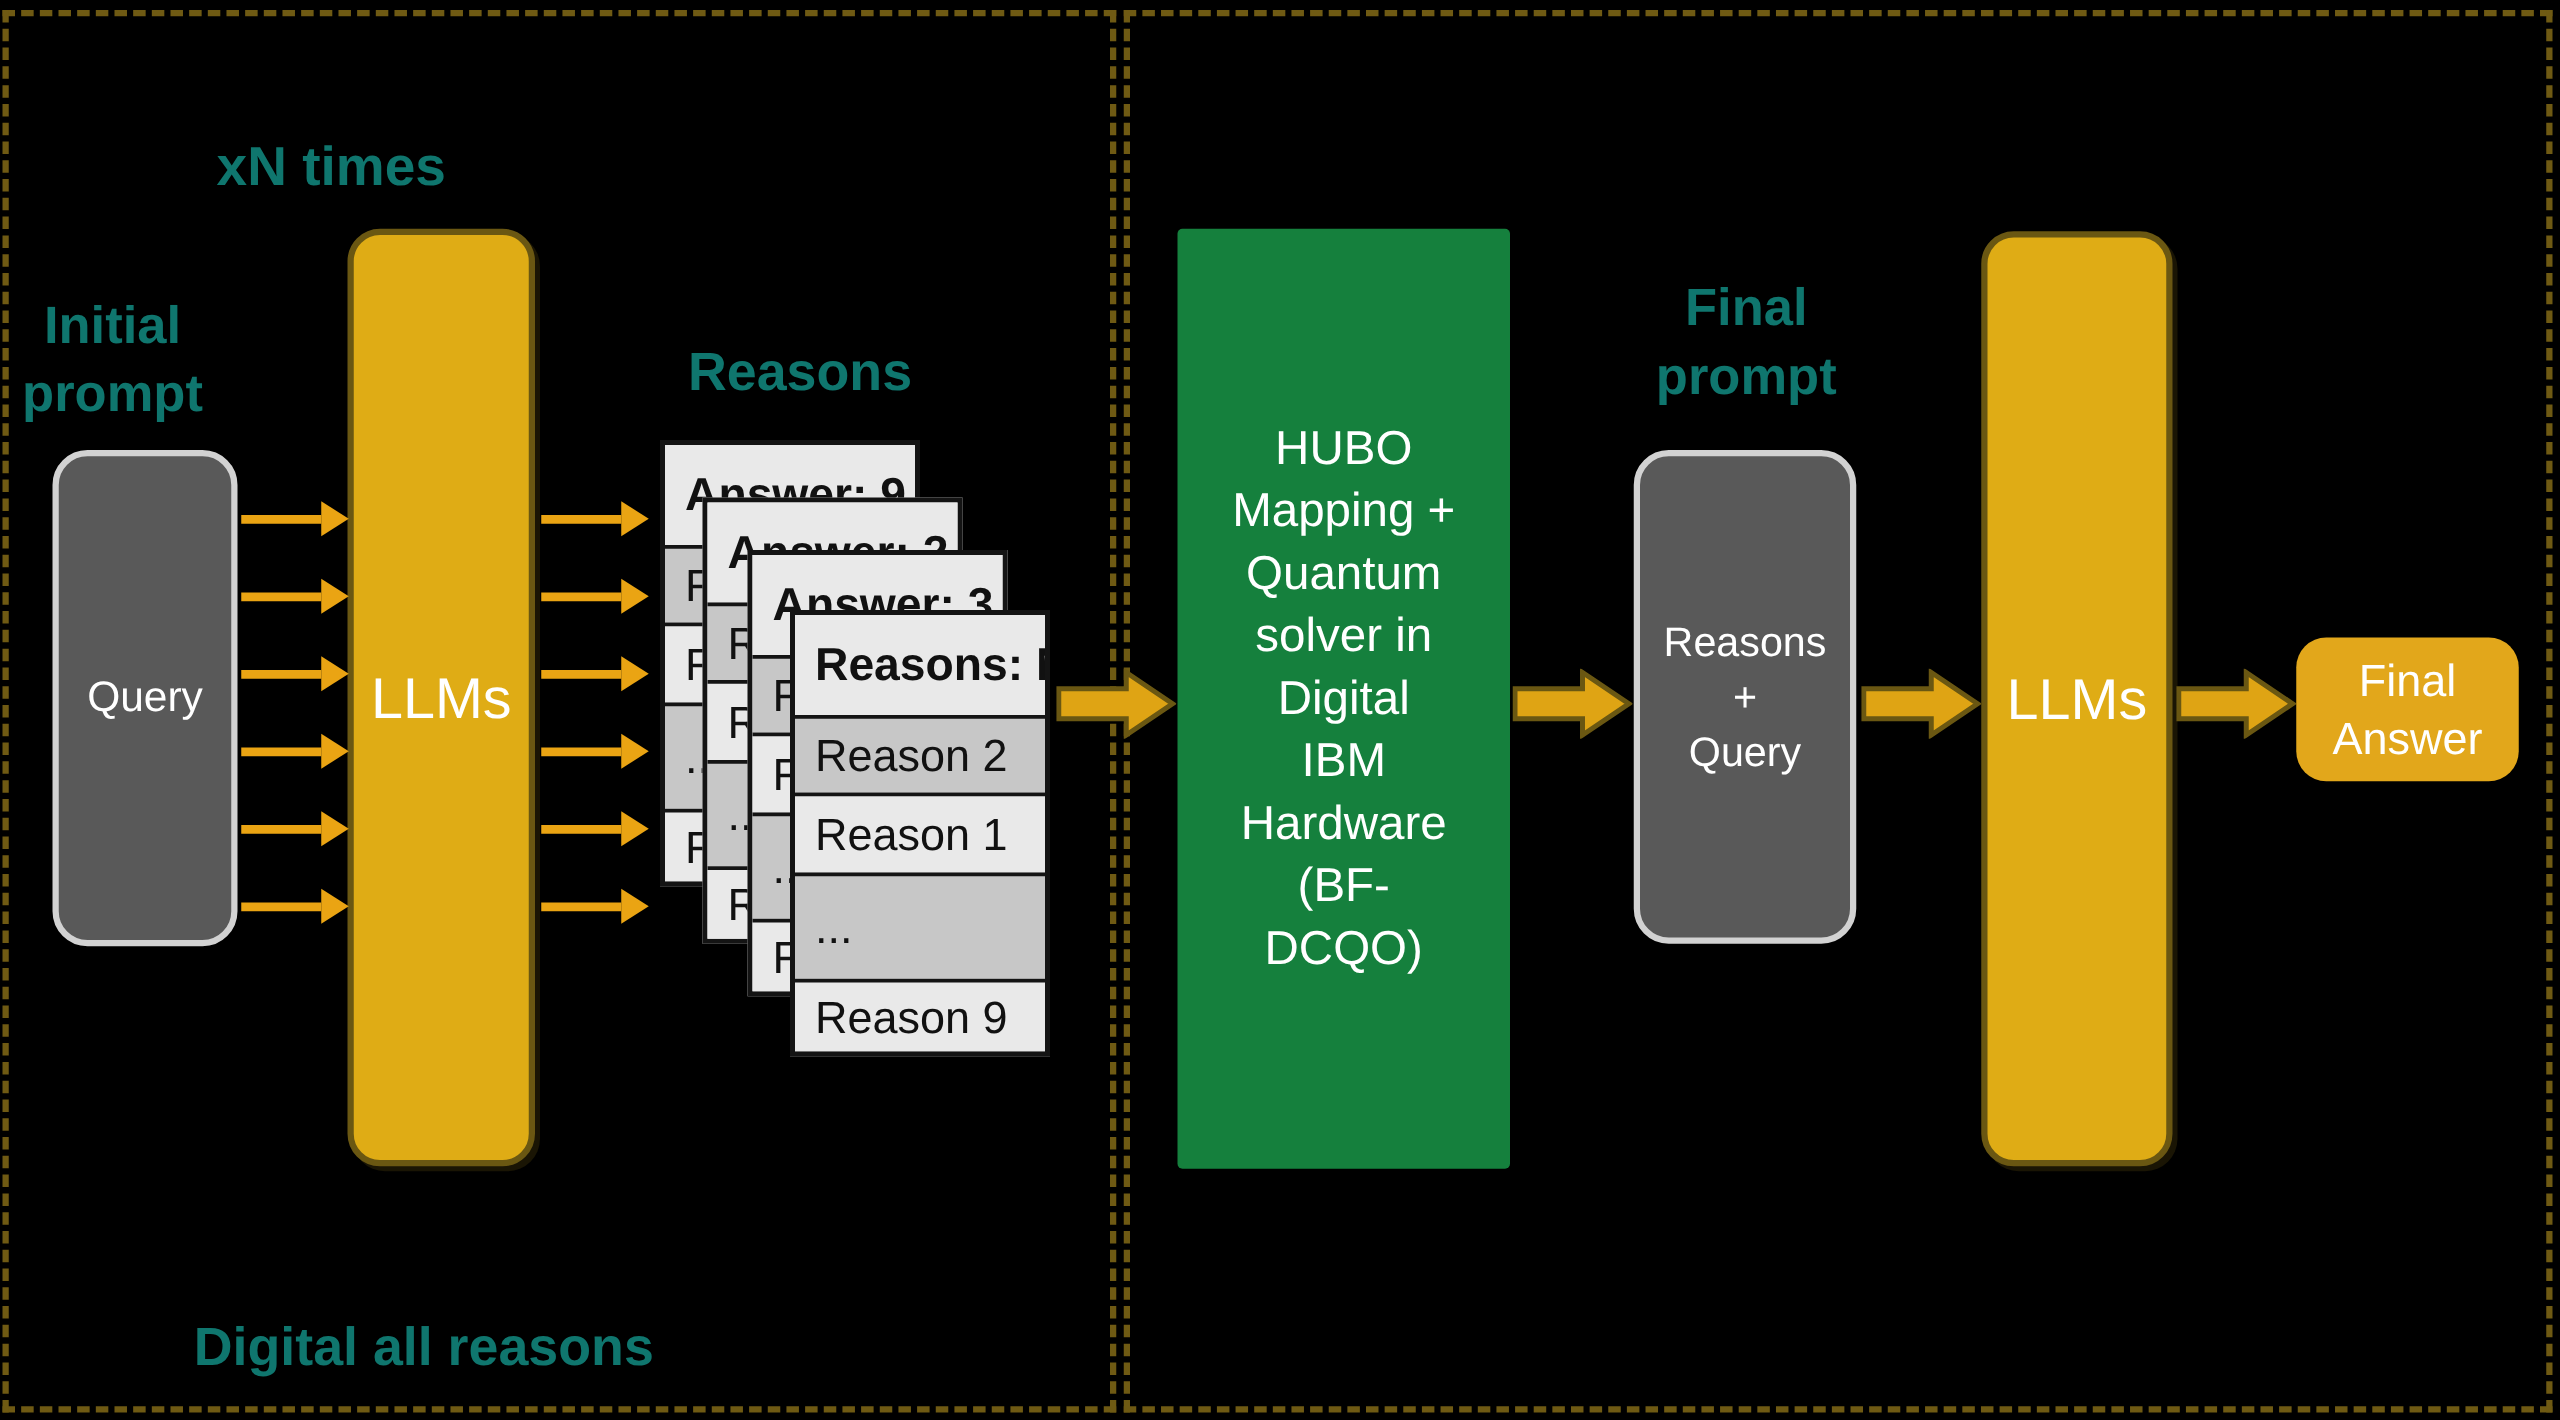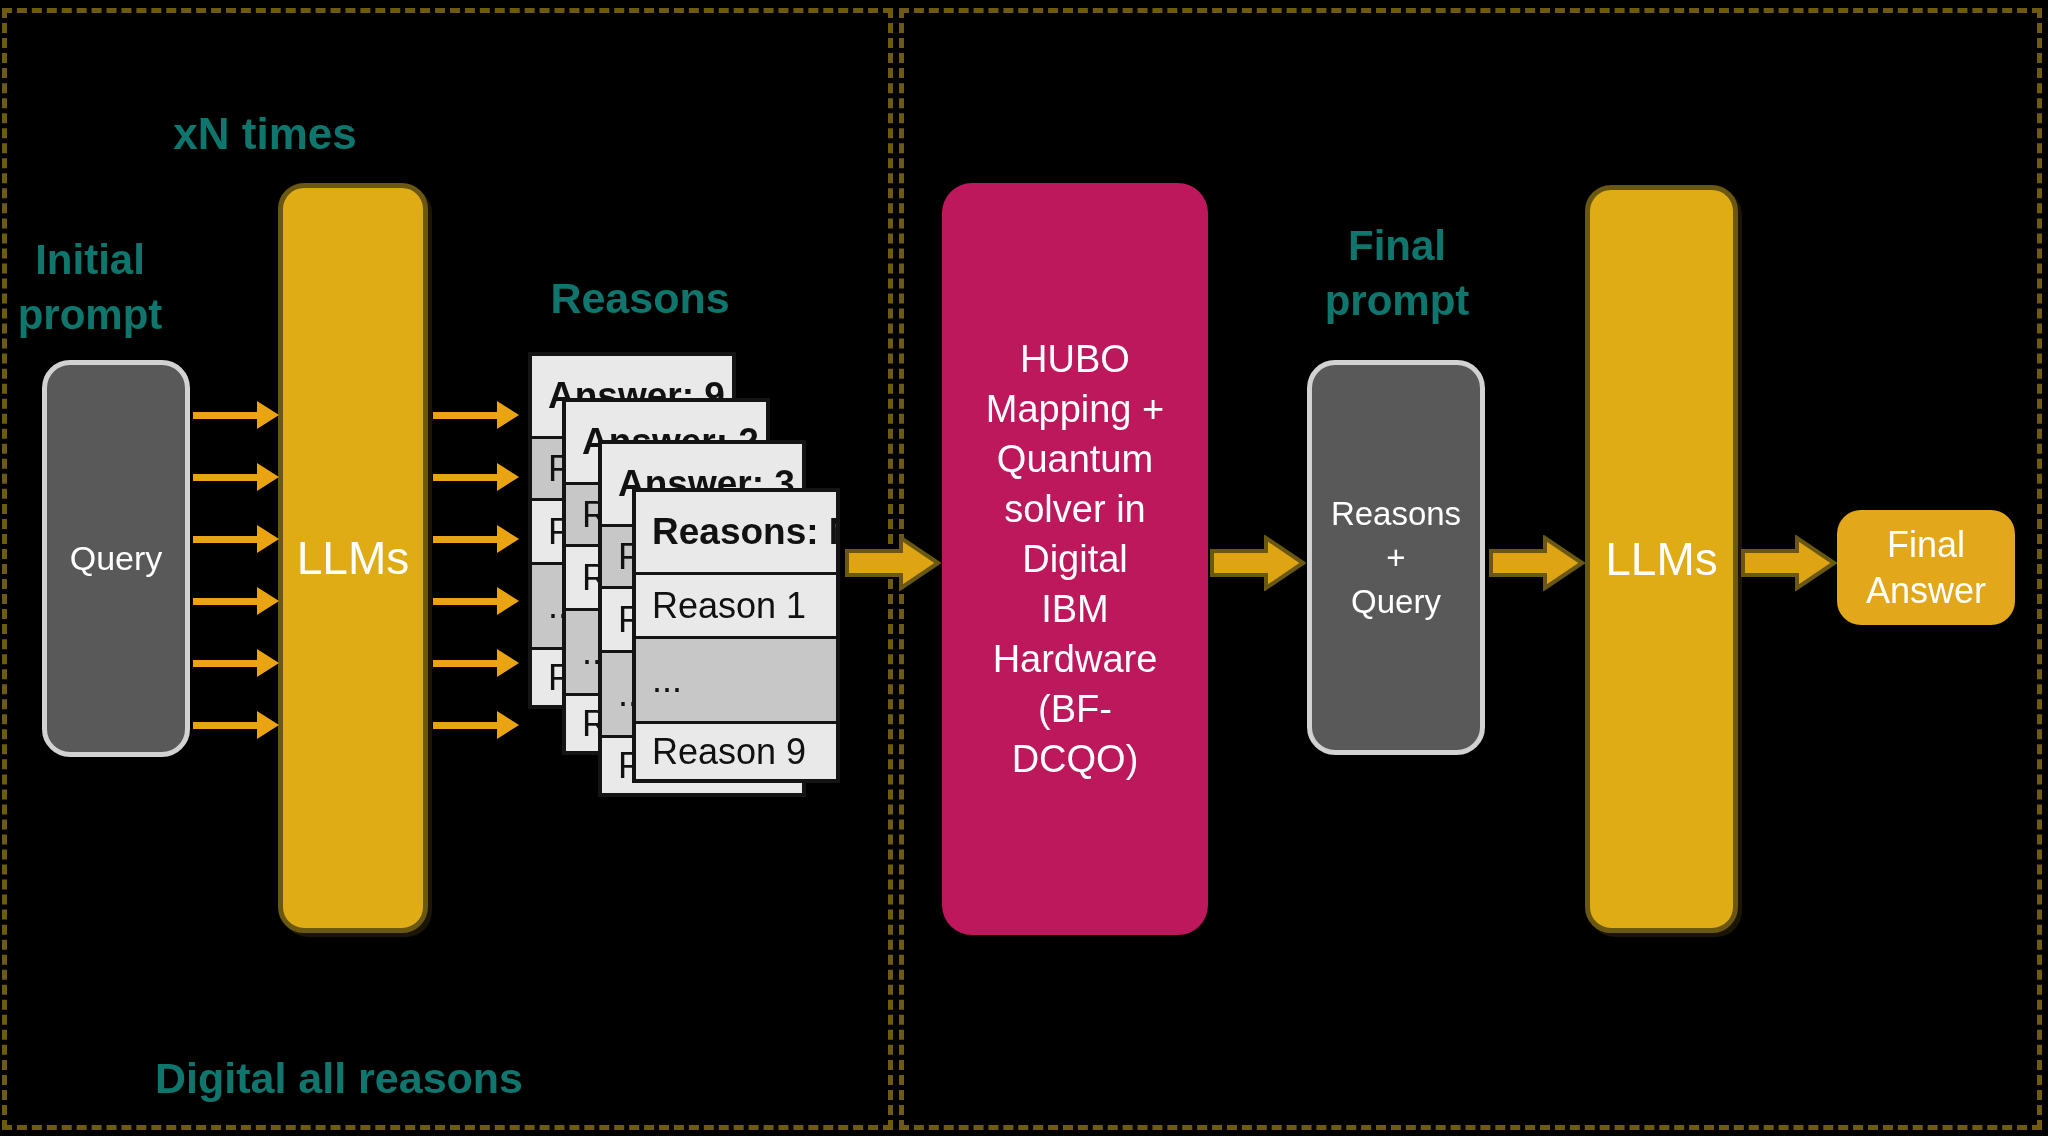--- a/index.html
+++ b/index.html
@@ -17,21 +17,21 @@
     color:#fff;text-align:center;white-space:pre-line;box-sizing:border-box;
   }
   .yellow{
     background:#dfac15;border:5px solid #6a5712;border-radius:26px;
     box-shadow:4px 4px 0 rgba(48,38,7,.55);font-size:46px;
   }
   .grayb{
     background:#595959;border:5px solid #d2d2d2;border-radius:28px;
     box-shadow:3px 3px 6px rgba(0,0,0,.6);
   }
-  .magenta{background:#be185d;border-radius:30px;font-size:38px;line-height:50px;}
+  .magenta{background:#15803d;border-radius:4px;font-size:38px;line-height:50px;}
   .fanswer{background:#e2a71b;border-radius:24px;font-size:36px;line-height:46px;}
 
   
   .card{
     position:absolute;width:208px;box-sizing:border-box;
     border:4px solid #141414;background:#e9e9e9;
   }
   .card .crow{
     box-sizing:border-box;display:flex;align-items:center;
     padding-left:16px;font-size:36px;color:#111;border-top:3px solid #141414;
@@ -135,20 +135,21 @@
   </div>
   <div class="card" style="left:598px;top:440px;z-index:3;">
     <div class="crow chead">Answer: 3</div>
     <div class="crow dark" style="height:62px;">R</div>
     <div class="crow light" style="height:64px;">R</div>
     <div class="crow dark" style="height:85px;">...</div>
     <div class="crow light" style="height:58px;">R</div>
   </div>
   <div class="card" style="left:632px;top:488px;z-index:4;">
     <div class="crow chead">Reasons: N</div>
+    <div class="crow dark" style="height:62px;">Reason 2</div>
     <div class="crow light" style="height:64px;">Reason 1</div>
     <div class="crow dark" style="height:85px;">...</div>
     <div class="crow light" style="height:58px;">Reason 9</div>
   </div>
 
   <div class="lbl" style="left:155px;top:1050px;width:500px;text-align:left;font-size:43px;">Digital all reasons</div>
 
   <svg class="barrow" style="left:845px;top:535px;" viewBox="0 0 96 56">
     <polygon points="2,16 56,16 56,3 93,28 56,53 56,40 2,40" fill="#dfa414" stroke="#6a5712" stroke-width="4"></polygon>
   </svg>

